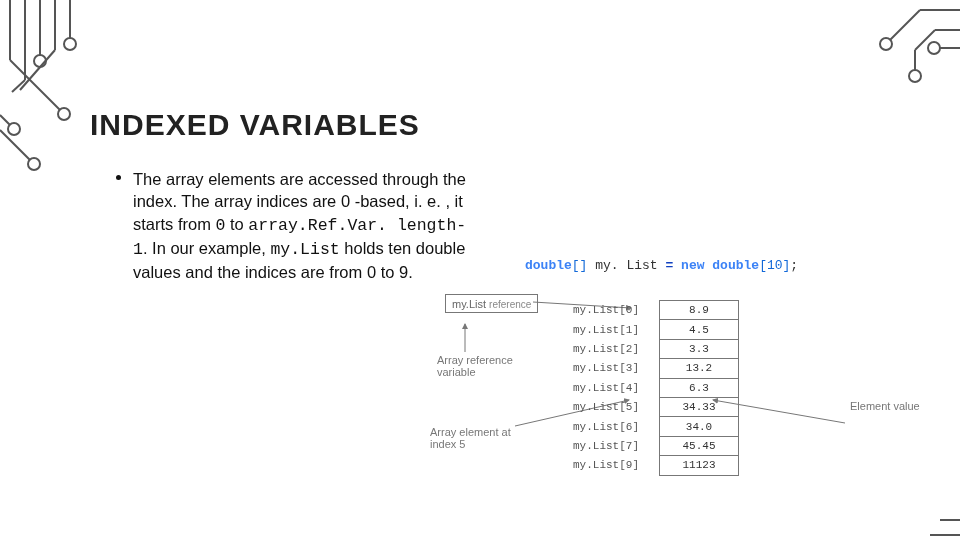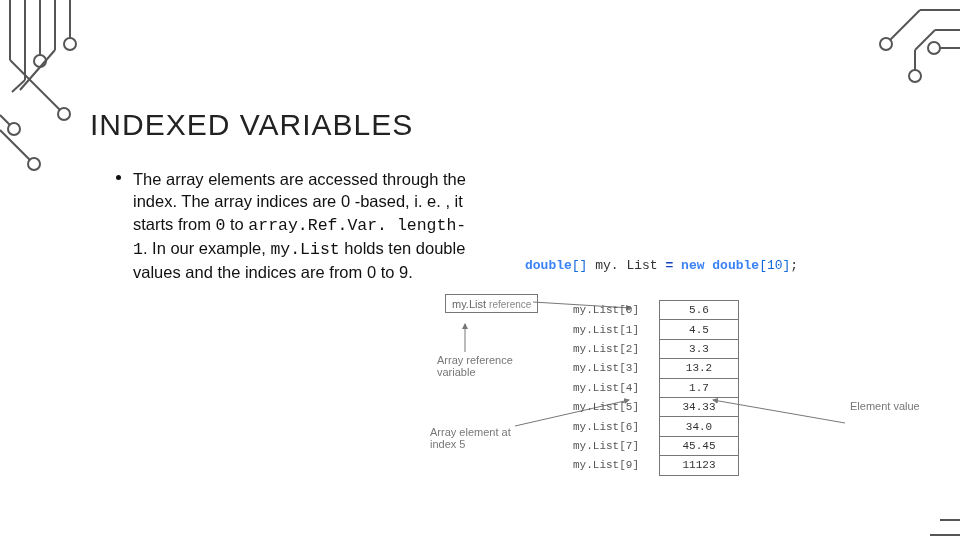--- a/index.html
+++ b/index.html
@@ -15,21 +15,21 @@
   
   .circuit { stroke: #555; fill: #fff; stroke-width: 2; }
   svg.deco { position: absolute; }
   .page-title {
     position: absolute;
     left: 90px;
     top: 88px;
     font-size: 30px;
     letter-spacing: 1px;
     color: #222;
-    font-weight: 400;
+    font-weight: 700;
   }
   .content {
     position: absolute;
     left: 116px;
     top: 168px;
     width: 360px;
   }
   .bullet-row {
     display: flex;
     margin-bottom: 20px;
@@ -195,37 +195,37 @@
   <div class="lbl" style="left:-8px; top:96px; white-space:pre;">Array reference
 variable</div>
   <div class="lbl" style="left:-15px; top:168px; white-space:pre;">Array element at
 index 5</div>
   <div class="lbl" style="left:405px; top:142px;">Element value</div>
 
   <table class="arr-table">
     <tbody id="arr-tbody">
         <tr>
           <td class="idx">my.List[0]</td>
-          <td class="val">5.6</td>
+          <td class="val">8.9</td>
         </tr>
         <tr>
           <td class="idx">my.List[1]</td>
           <td class="val">4.5</td>
         </tr>
         <tr>
           <td class="idx">my.List[2]</td>
           <td class="val">3.3</td>
         </tr>
         <tr>
           <td class="idx">my.List[3]</td>
           <td class="val">13.2</td>
         </tr>
         <tr>
           <td class="idx">my.List[4]</td>
-          <td class="val">1.7</td>
+          <td class="val">6.3</td>
         </tr>
         <tr>
           <td class="idx">my.List[5]</td>
           <td class="val">34.33</td>
         </tr>
         <tr>
           <td class="idx">my.List[6]</td>
           <td class="val">34.0</td>
         </tr>
         <tr>

